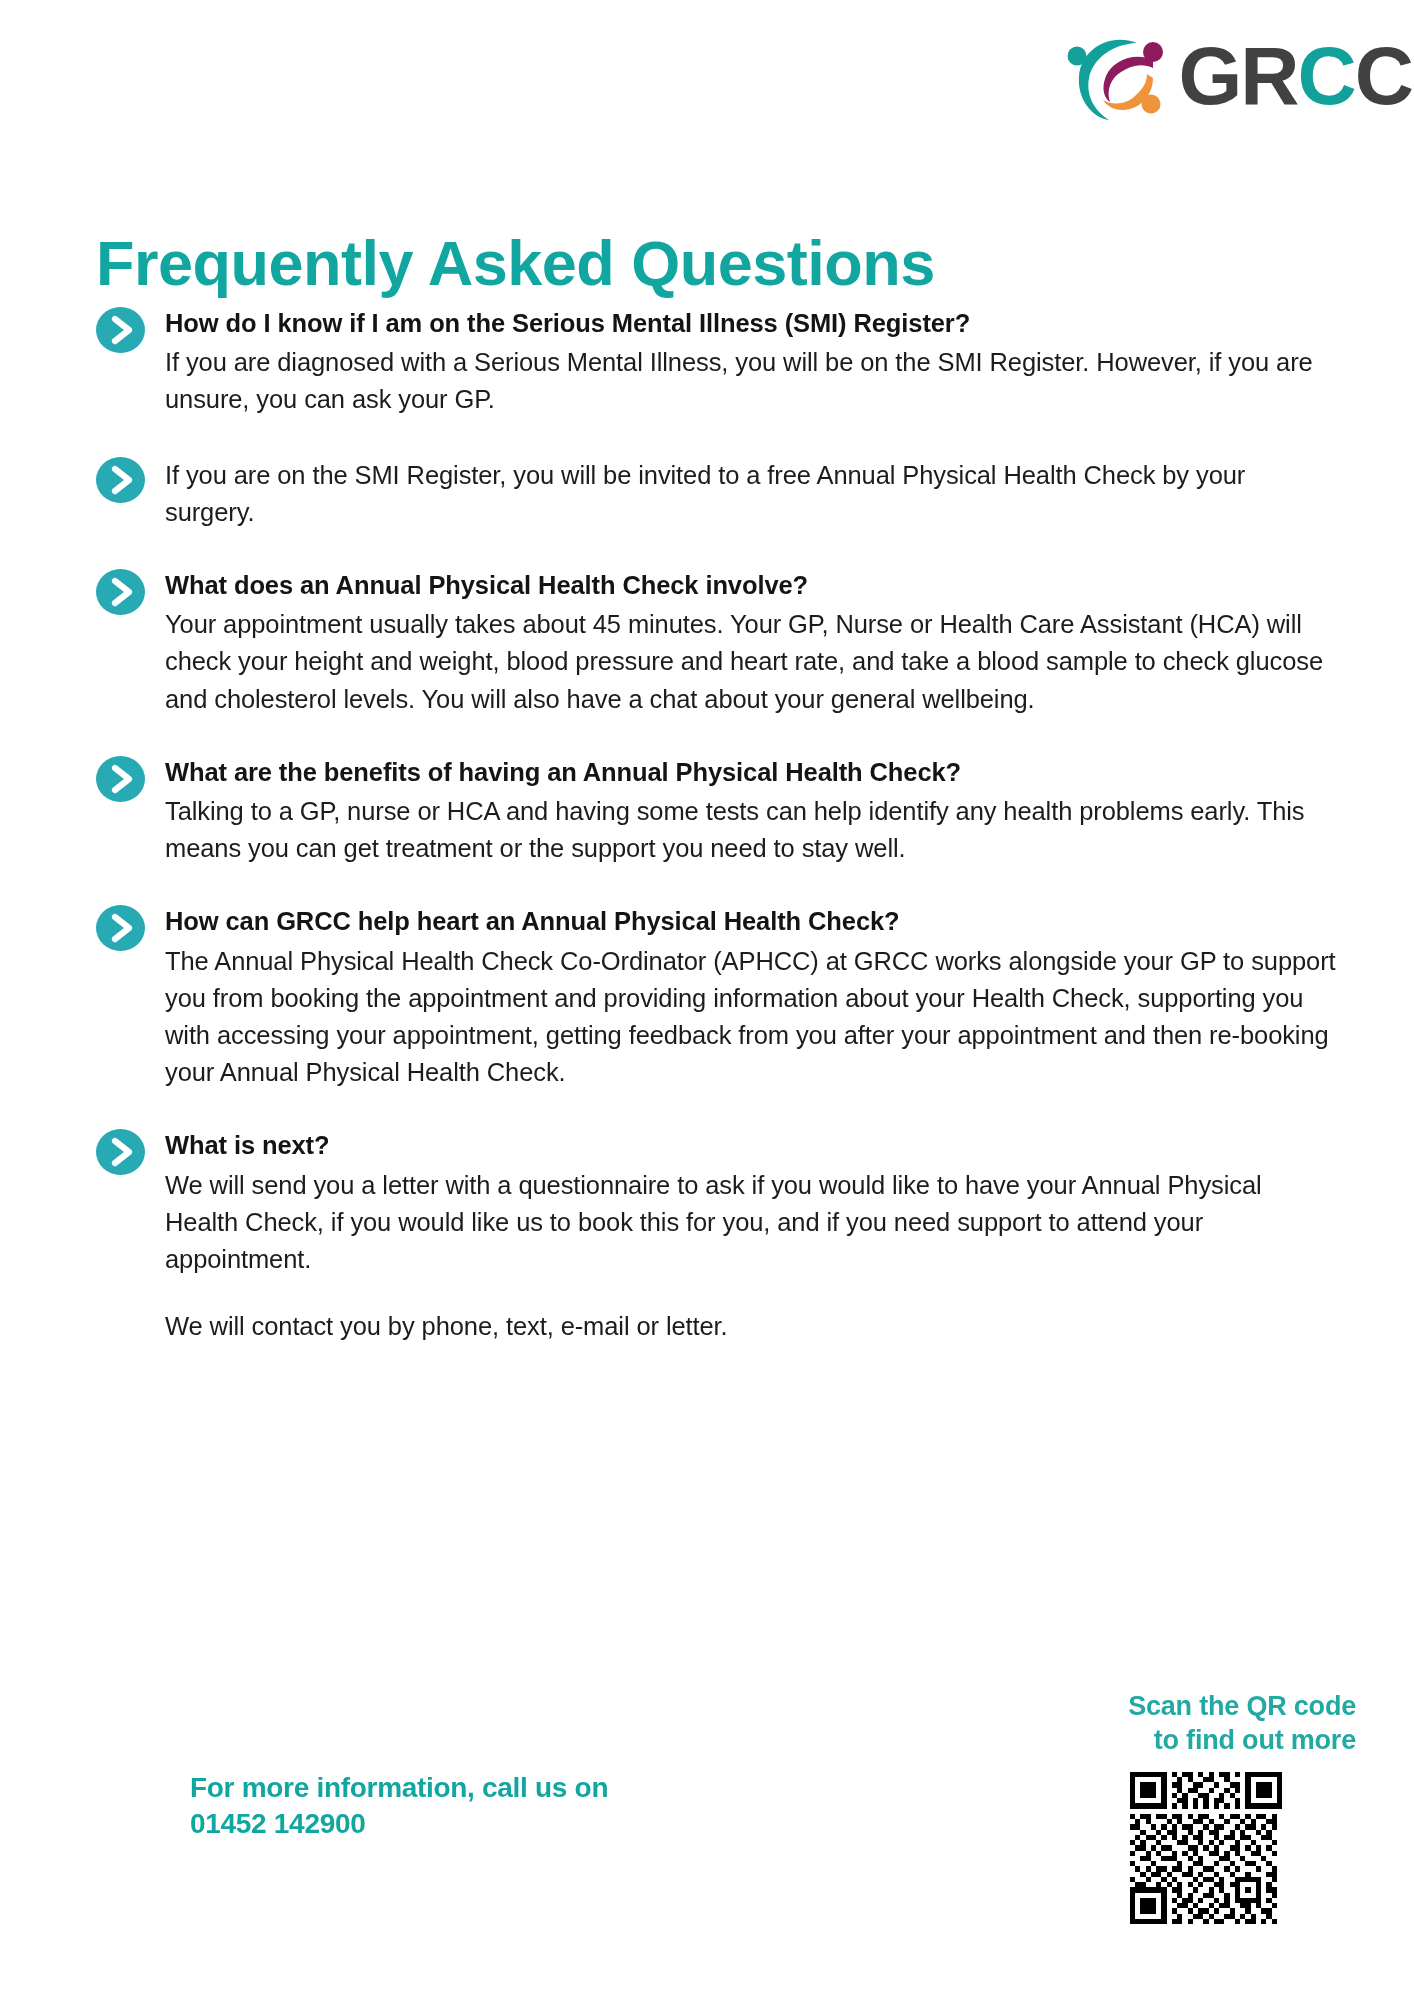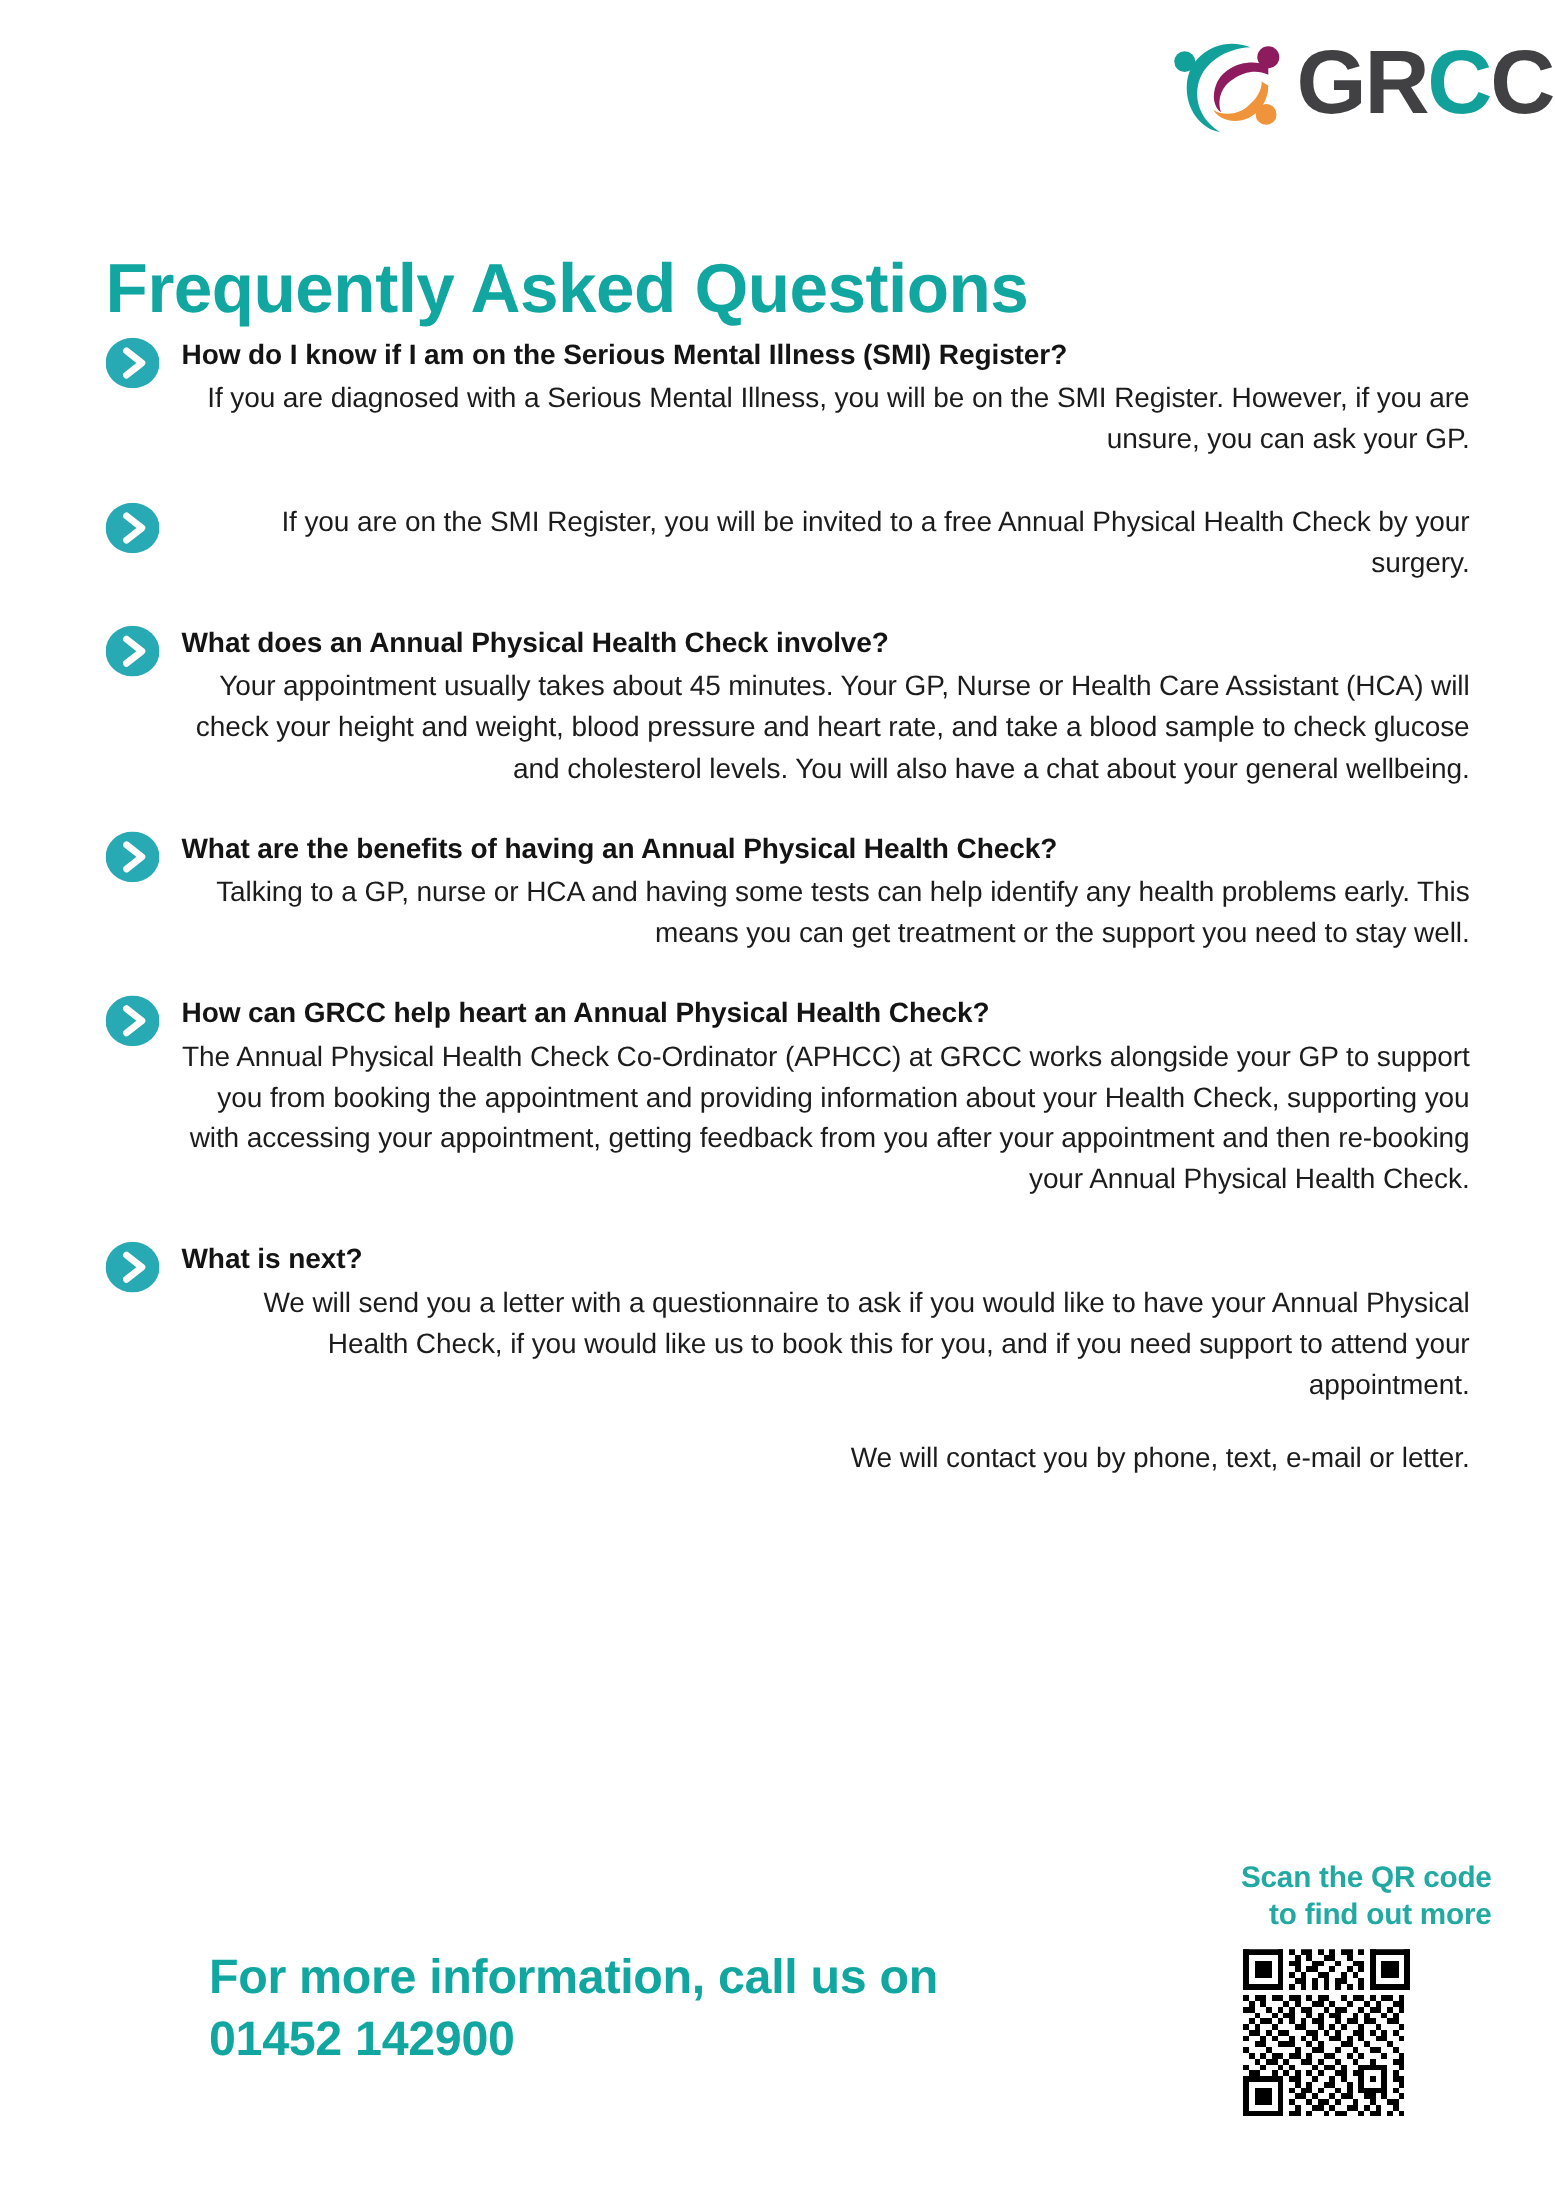--- a/index.html
+++ b/index.html
@@ -93,39 +93,38 @@
     margin: 0 0 4px 0;
     letter-spacing: -0.1px;
   }
   .faq-a {
     font-size: 25.5px;
     font-weight: normal;
     color: #1c1c1c;
     line-height: 1.46;
     margin: 0;
     letter-spacing: -0.1px;
-    text-align: right;
   }
   .faq-a.second-para {
     margin-top: 30px;
   }
 
   
   .footer {
     position: absolute;
     left: 0;
     top: 1690px;
     width: 1414px;
     height: 310px;
   }
   .cta {
     position: absolute;
     left: 190px;
     top: 80px;
-    font-size: 44px;
+    font-size: 28px;
     font-weight: bold;
     color: #12A6A0;
     line-height: 1.28;
     letter-spacing: -0.3px;
   }
   .cta .cta-line { display: block; white-space: nowrap; }
 
   .qr-block {
     position: absolute;
     right: 58px;

